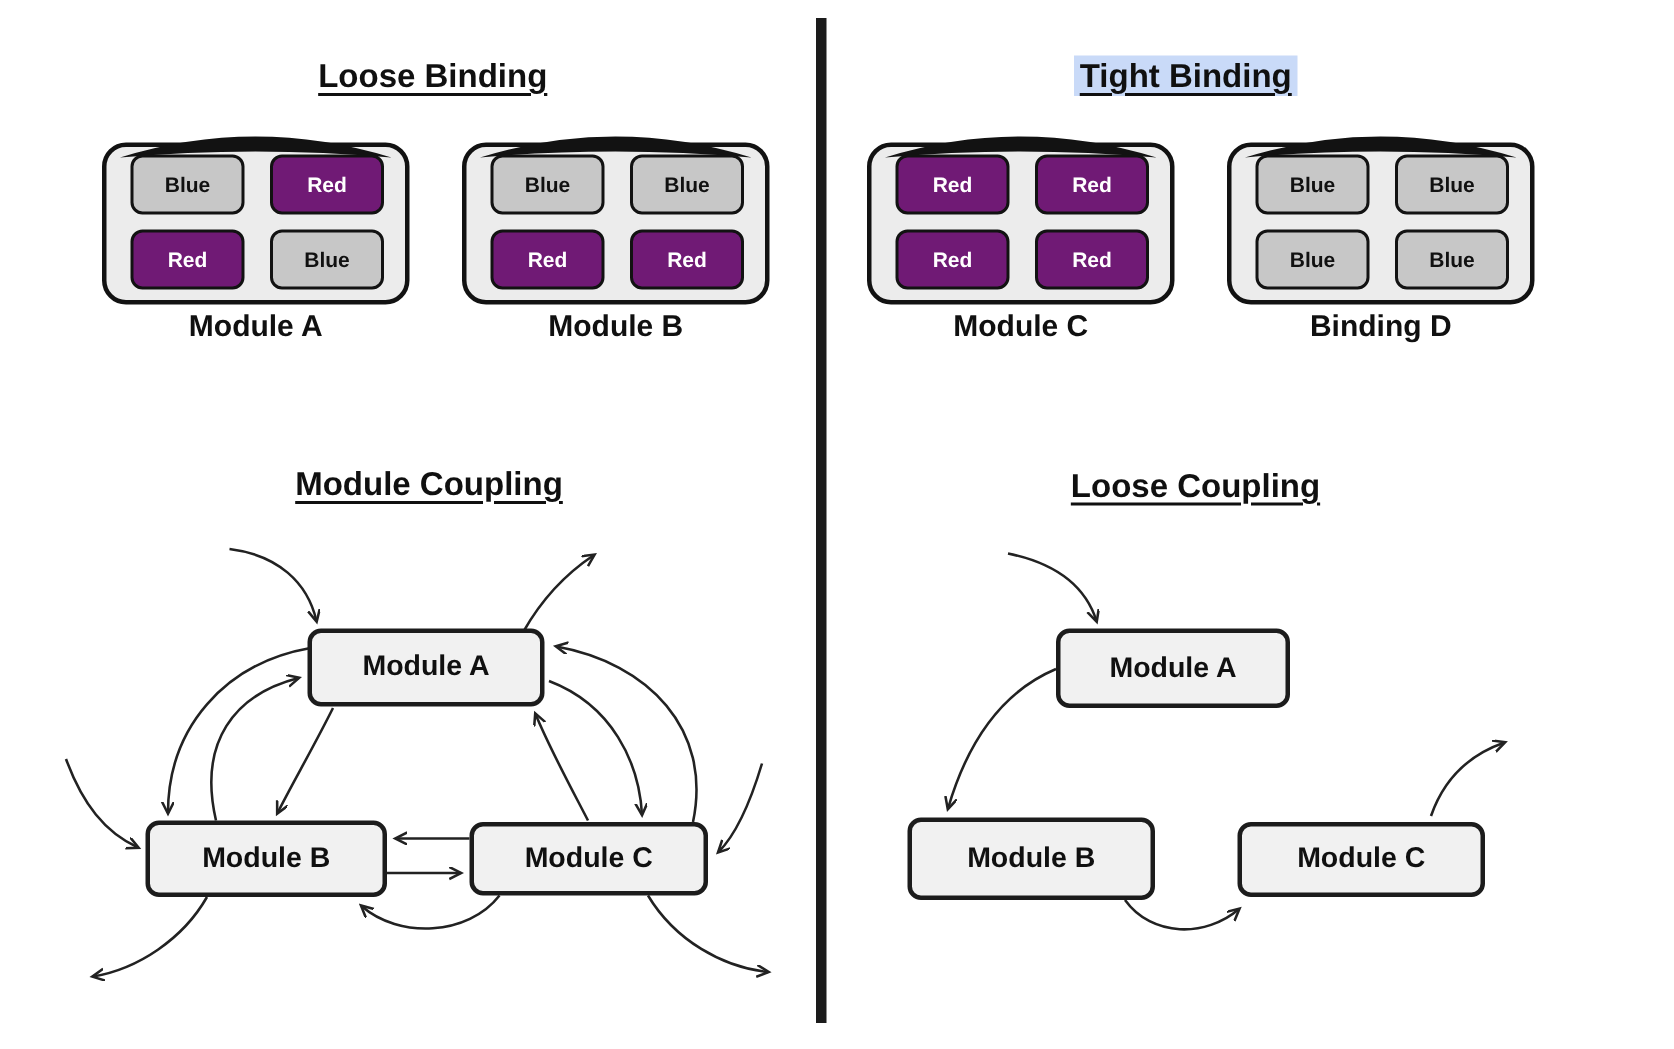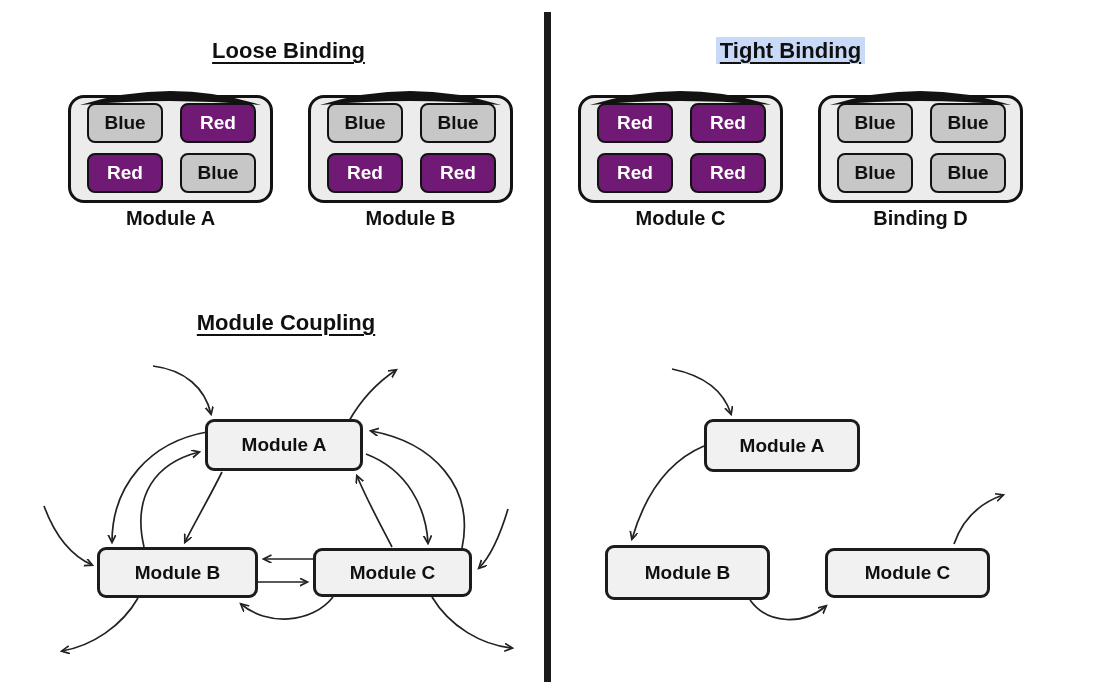--- a/index.html
+++ b/index.html
@@ -7,21 +7,21 @@
          font-family:"Liberation Sans",sans-serif;color:#111;}
   .divider{position:absolute;left:544px;top:12px;width:7px;height:670px;background:#1b1b1b;}
   .title{position:absolute;font-weight:bold;font-size:22px;text-align:center;color:#101010;}
   .title .u{text-decoration:underline;text-decoration-thickness:2px;text-underline-offset:4px;}
   .title .hl{background:#c9daf8;padding:1px 4px;}
   .bmod{position:absolute;width:205px;height:108px;box-sizing:border-box;
         background:#ececec;border:3px solid #121212;border-radius:16px;}
   .cap{position:absolute;left:-3px;top:-12px;width:205px;height:20px;}
   .blk{position:absolute;width:76px;height:40px;box-sizing:border-box;border:2px solid #121212;
        border-radius:8px;display:flex;align-items:center;justify-content:center;
-       font-weight:bold;font-size:19px;}
+       font-weight:bold;font-size:14px;}
   .blk.light{background:#c7c7c7;color:#111;}
   .blk.dark{background:#701a75;color:#fff;}
   .p1{left:16px;top:5px;} .p2{left:109px;top:5px;} .p3{left:16px;top:55px;} .p4{left:109px;top:55px;}
   .mlabel{position:absolute;top:207px;width:205px;text-align:center;
           font-weight:bold;font-size:20px;color:#101010;}
   .cbox{position:absolute;box-sizing:border-box;background:#f1f1f1;border:3px solid #1c1c1c;
         border-radius:9px;display:flex;align-items:center;justify-content:center;
         font-weight:bold;font-size:19px;color:#101010;}
   .arrows{position:absolute;pointer-events:none;}
   .arrows path{fill:none;stroke:#222;stroke-width:1.7;}
@@ -109,20 +109,23 @@
     <path d="M 432,267 C 450,297 482,315 512,318" marker-end="url(#ah1)"></path>
     <path d="M 313,229 L 264,229" marker-end="url(#ah1)"></path>
     <path d="M 258,252 L 307,252" marker-end="url(#ah1)"></path>
     <path d="M 333,267 C 312,294 266,296 241,274" marker-end="url(#ah1)"></path>
   </svg>
 
   <div class="cbox" style="left:205px;top:419px;width:158px;height:52px;">Module A</div>
   <div class="cbox" style="left:97px;top:547px;width:161px;height:51px;">Module B</div>
   <div class="cbox" style="left:313px;top:548px;width:159px;height:49px;">Module C</div>
 
+  <div class="title" style="left:577px;top:311px;width:440px;">
+    <span class="u">Loose Coupling</span>
+  </div>
 
   <svg class="arrows" style="left:556px;top:330px;" width="560" height="369" viewBox="0 0 560 369">
     <defs>
       <marker id="ah2" markerWidth="10" markerHeight="10" refX="7.5" refY="4" orient="auto" markerUnits="userSpaceOnUse">
         <path d="M0,0 L8,4 L0,8" fill="none" stroke="#222" stroke-width="1.5"></path>
       </marker>
     </defs>
     <path d="M 116,39 C 150,46 168,62 175,84" marker-end="url(#ah2)"></path>
     <path d="M 148,116 C 110,132 88,168 76,209" marker-end="url(#ah2)"></path>
     <path d="M 194,270 C 212,295 248,295 270,276" marker-end="url(#ah2)"></path>

